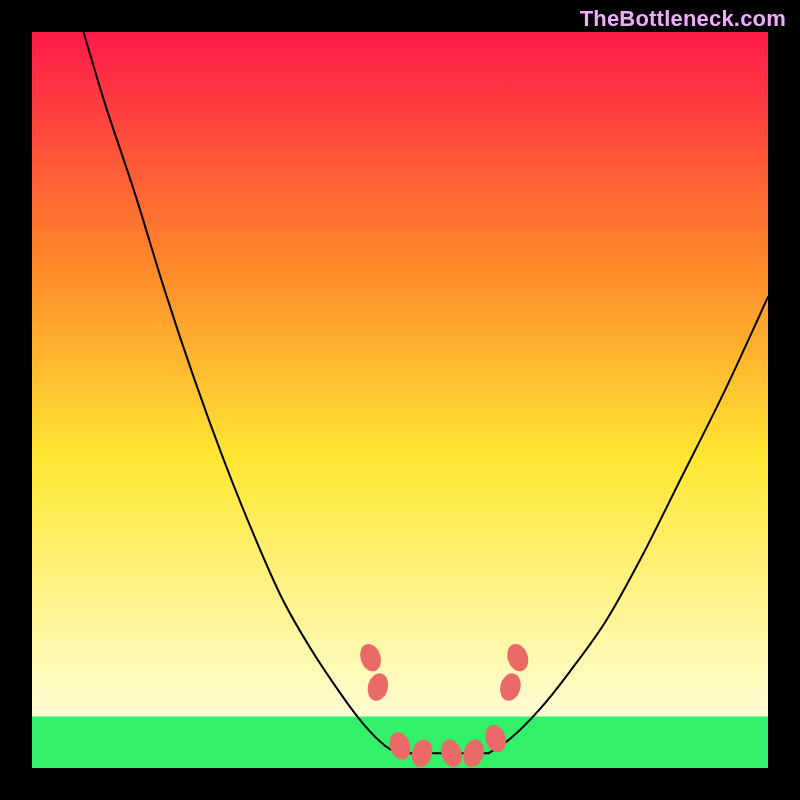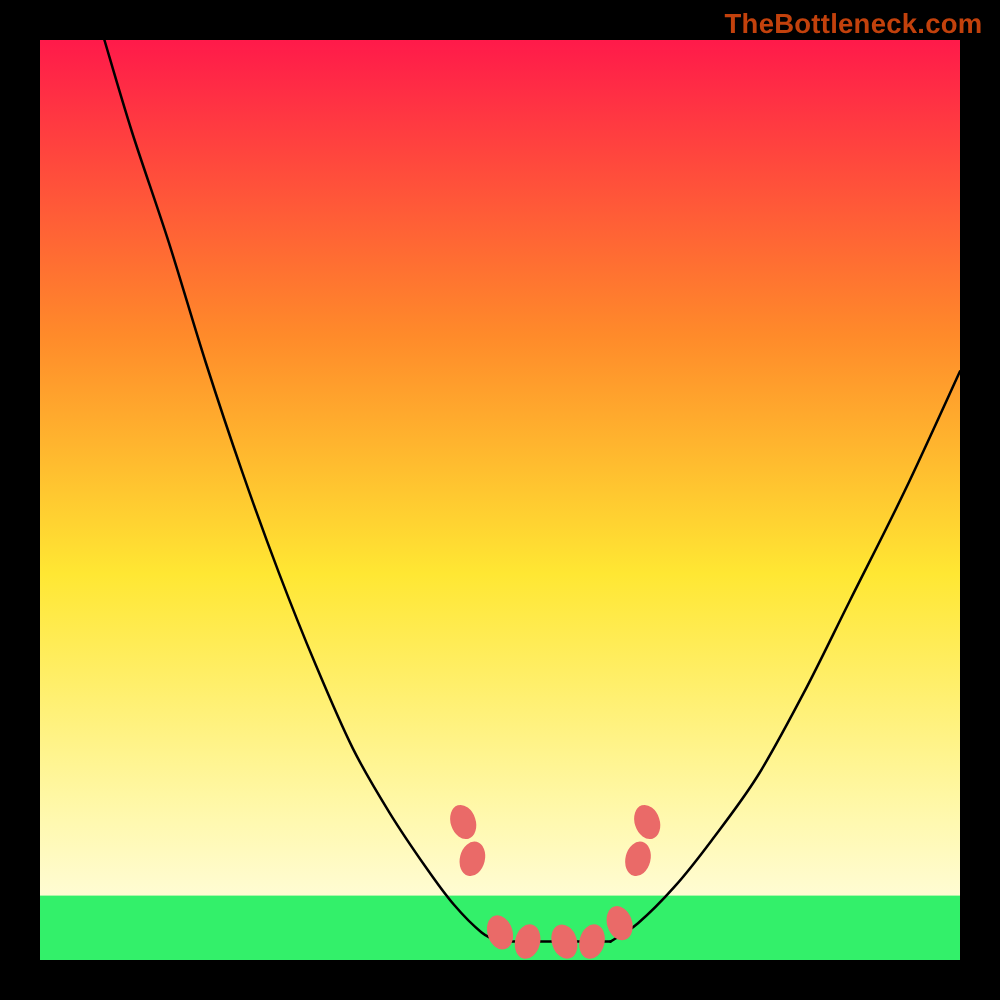--- a/index.html
+++ b/index.html
@@ -14,21 +14,21 @@
   .frame {
     position: relative;
     width: 800px;
     height: 800px;
     background: #000;
   }
   .watermark {
     position: absolute;
     top: 6px;
     right: 14px;
-    color: #c2410c;
+    color: #f0abfc;
     font-size: 22px;
     font-weight: 600;
     letter-spacing: 0.2px;
     z-index: 10;
     user-select: none;
     margin-left: 35px;
   }
   .plot-area {
     position: absolute;
     left: 32px;

